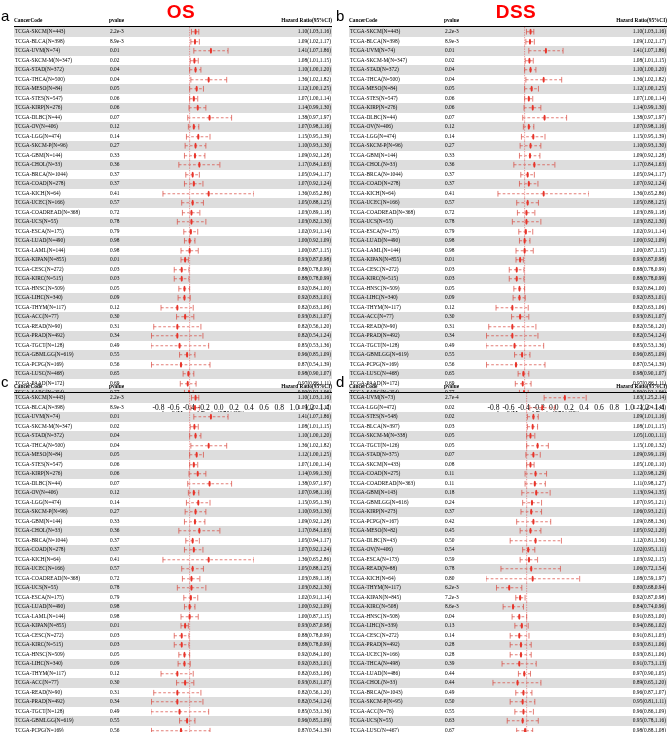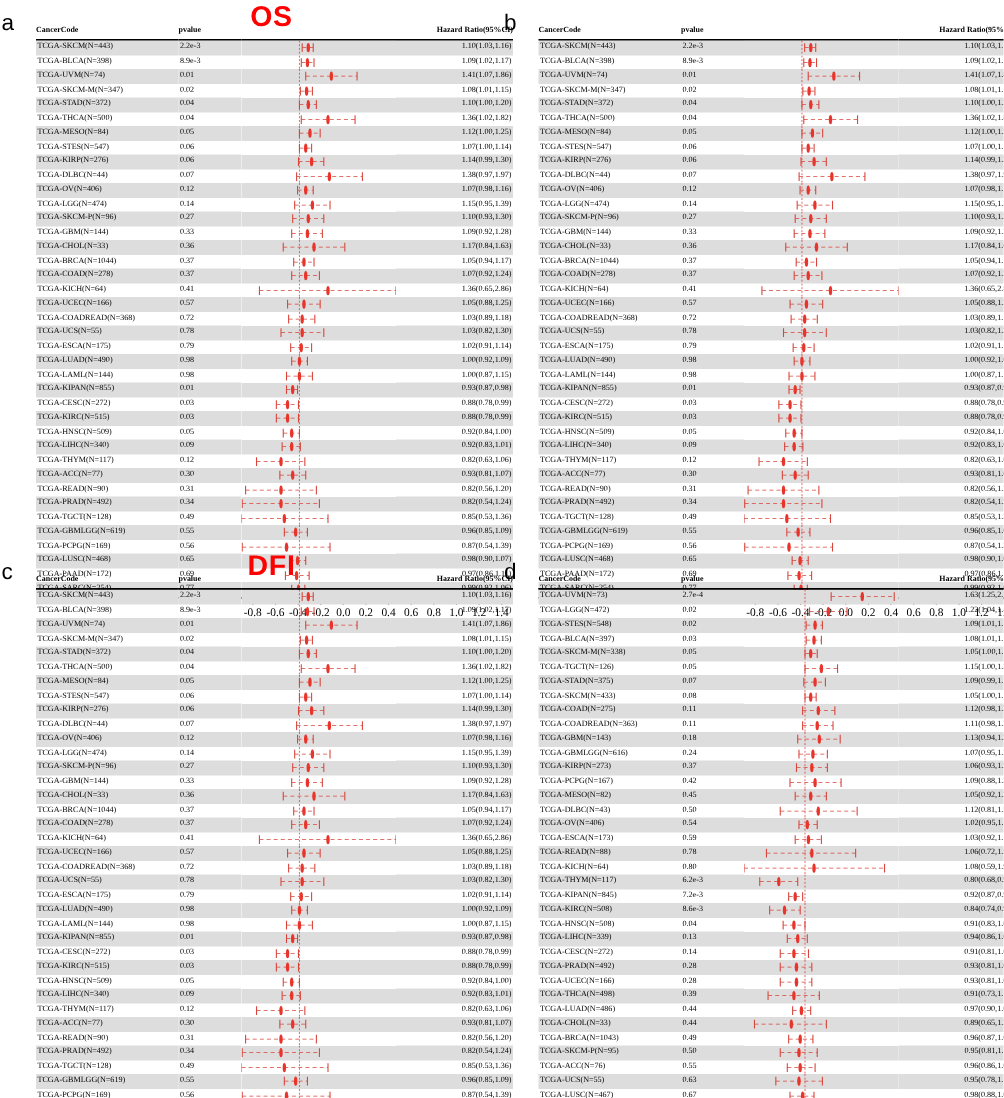--- a/index.html
+++ b/index.html
@@ -18,21 +18,21 @@
   }
   .panel-title{
     position:absolute;top:2px;left:0;width:334px;text-align:center;
     font-family:"Liberation Sans",sans-serif;
     font-size:19px;font-weight:700;color:#ff0000;letter-spacing:.5px;
     line-height:1;
   }
   .panel-title.shifted{ padding-left:28px; box-sizing:border-box;}
 
   .table{
-    position:absolute;left:24px;top:16px;width:318px;
+    position:absolute;left:14px;top:16px;width:318px;
     border-collapse:collapse;table-layout:fixed;
   }
   .table col.c-code{width:95px;}
   .table col.c-p{width:42px;}
   .table col.c-plot{width:103px;}
   .table col.c-hr{width:78px;}
 
   .table th{
     font-size:5.3px;font-weight:700;text-align:left;
     padding:0 0 0.6px 0;border-bottom:1px solid #000;
@@ -746,20 +746,21 @@
                 <div class="axis-label">log2(Hazard Ratio(95%CI))</div>
               </div>
             </td>
           </tr>
         </tbody>
     </table>
   </div>
 
   <div class="panel panel-b">
     <div class="panel-letter">b</div>
+    <div class="panel-title shifted">DSS</div>
     <table class="table">
       <colgroup>
           <col class="c-code">
           <col class="c-p">
           <col class="c-plot">
           <col class="c-hr">
         </colgroup>
       <thead>
           <tr>
         <th>CancerCode</th>
@@ -1428,21 +1429,20 @@
                 <div class="axis-label">log2(Hazard Ratio(95%CI))</div>
               </div>
             </td>
           </tr>
         </tbody>
     </table>
   </div>
 
   <div class="panel panel-c">
     <div class="panel-letter">c</div>
-    <div class="panel-title shifted">DFI</div>
     <table class="table">
       <colgroup>
           <col class="c-code">
           <col class="c-p">
           <col class="c-plot">
           <col class="c-hr">
         </colgroup>
       <thead>
           <tr>
         <th>CancerCode</th>

